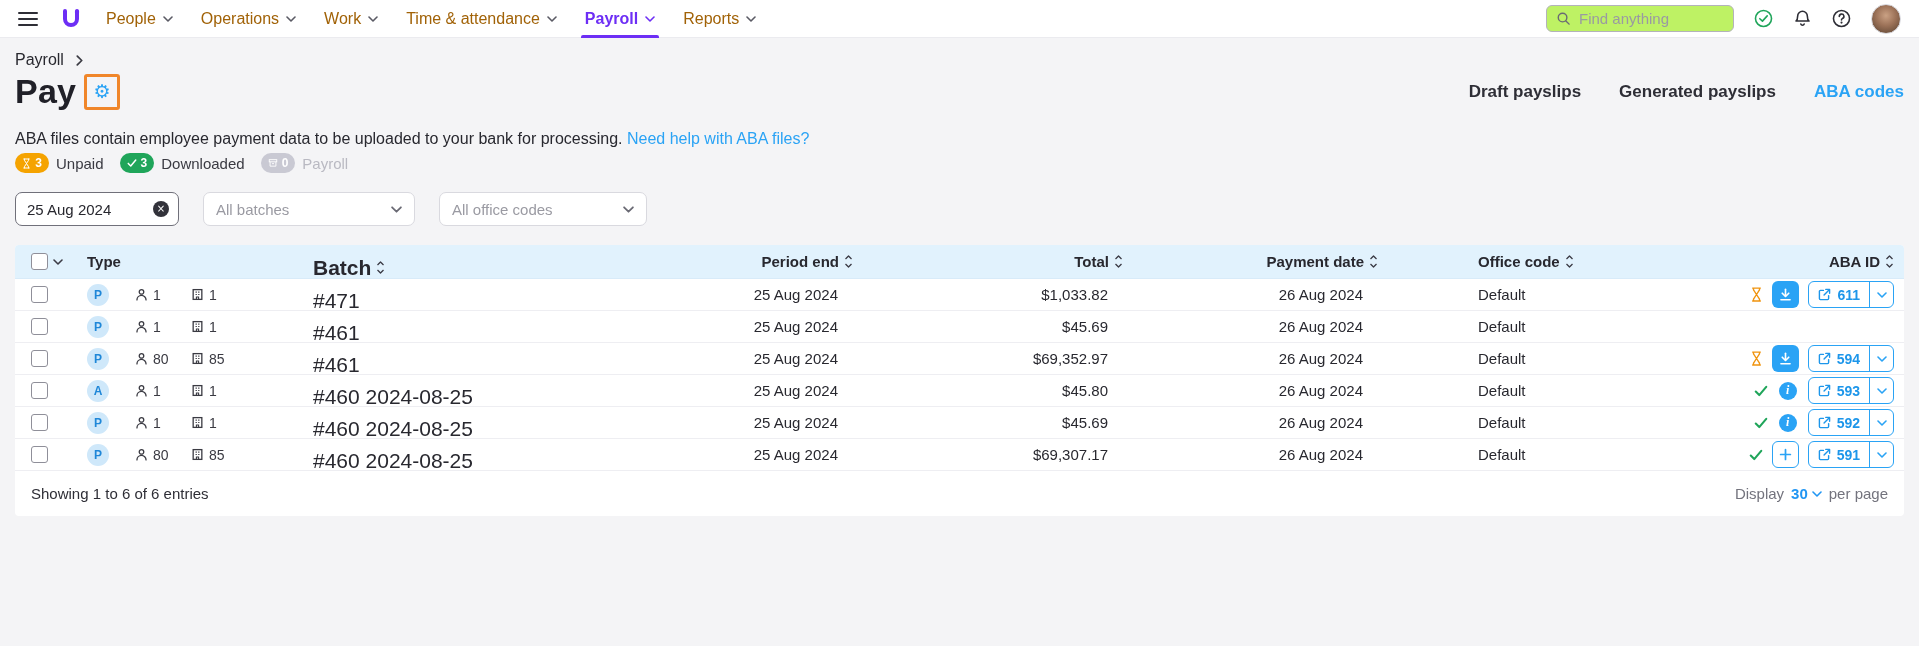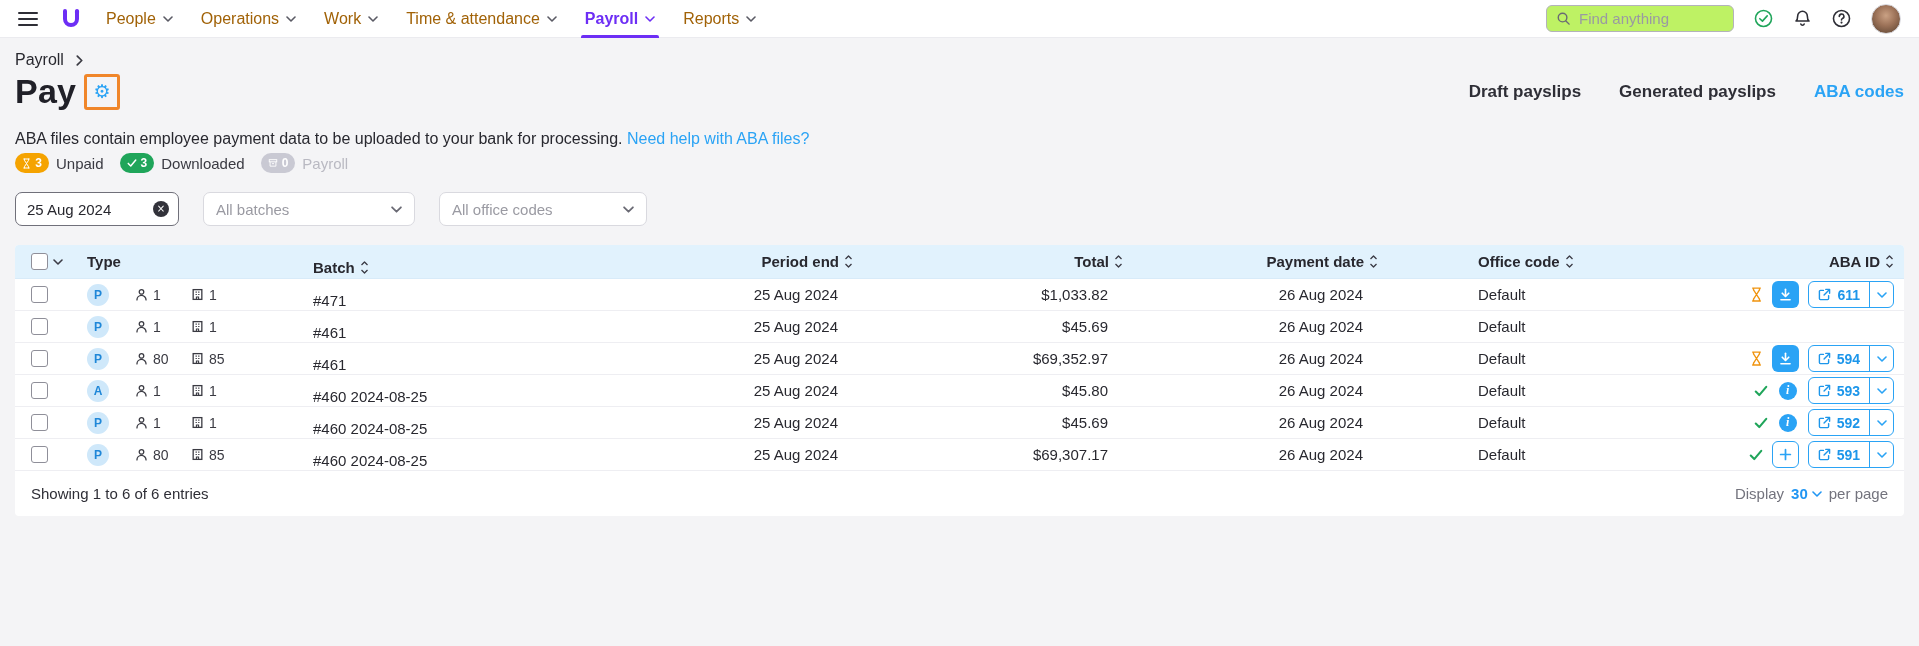--- a/index.html
+++ b/index.html
@@ -73,21 +73,21 @@
   .trow.thead { background: #e1f2fd; height: 34px; font-weight: bold; font-size: 15px; border-bottom: 1px solid #d8ebf9; border-radius: 4px 4px 0 0; }
   .hcell { display: inline-flex; align-items: center; gap: 5px; cursor: pointer; }
   .sort { color: #3a3a44; }
   .c-select { width: 56px; display: flex; align-items: center; gap: 5px; }
   .c-select .icon { color: #3c3c46; cursor: pointer; }
   .checkbox { width: 17px; height: 17px; border: 1.5px solid #8f8f99; border-radius: 3px; background: #fff; cursor: pointer; flex: none; }
   .c-type { width: 226px; display: flex; align-items: center; }
   .type-badge { width: 22px; height: 22px; border-radius: 50%; background: #cfe8fa; color: #1f87d8; font-size: 12px; font-weight: bold; display: flex; align-items: center; justify-content: center; margin-right: 26px; }
   .mini { display: flex; align-items: center; gap: 5px; width: 56px; font-size: 14px; color: #3a3a42; }
   .mini .icon { color: #3a3a42; }
-  .c-batch { width: 290px; font-size: 15px; margin-top: 12px; }
+  .c-batch { width: 290px; font-size: 21px; margin-top: 12px; }
   .c-period, .c-total, .c-paydate { display: flex; justify-content: flex-end; font-size: 15px; }
   .c-period { width: 250px; }
   .c-total { width: 270px; }
   .c-paydate { width: 255px; }
   .trow:not(.thead) .c-period, .trow:not(.thead) .c-total, .trow:not(.thead) .c-paydate { padding-right: 15px; }
   .c-office { flex: 1; padding-left: 100px; font-size: 15px; display: flex; align-items: center; }
   .c-actions { width: 252px; display: flex; justify-content: flex-end; align-items: center; gap: 9px; }
 
   .status-icon { display: none; align-items: center; }
   .trow.status-unpaid .icon-hourglass { display: flex; color: #f0940f; }

